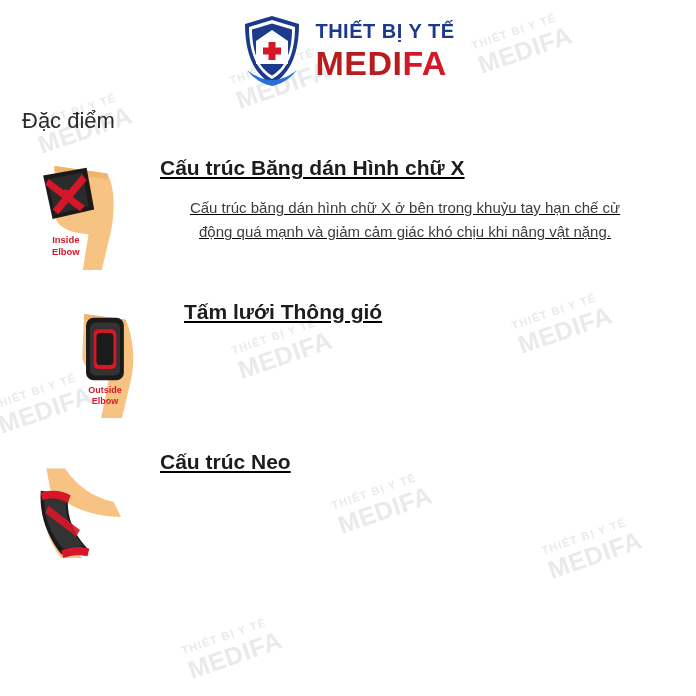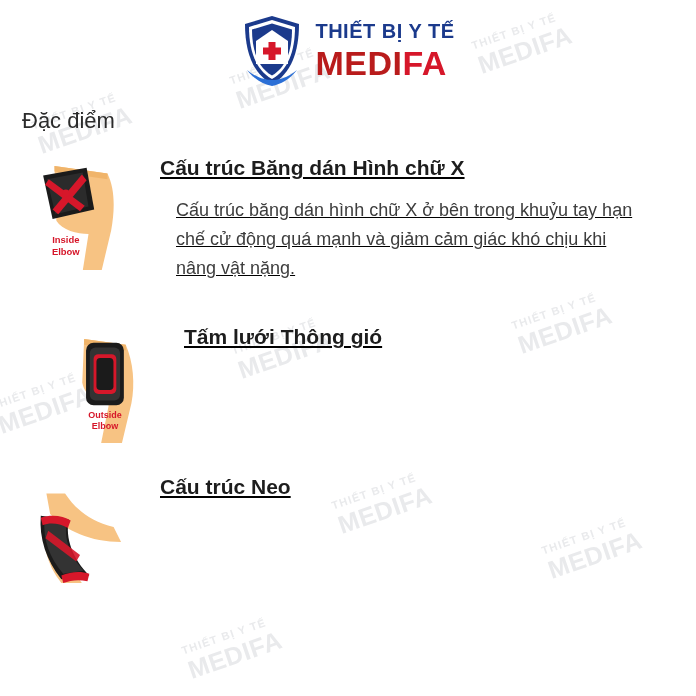--- a/index.html
+++ b/index.html
@@ -117,24 +117,25 @@
     padding-right: 46px;
     text-decoration: underline;
   }
   .ftitle {
     font-size: 21px;
     font-weight: bold;
     color: #1d1d1d;
     margin: 0 0 10px 0;
   }
   .fbody {
-    font-size: 18px;
+    font-size: 15px;
     line-height: 1.62;
     color: #3d3d3d;
     margin: 16px;
+    text-align: center;
   }
   .feature-2 .fig { padding-top: 10px; margin-left: 24px; }
   .feature-3 .fig { padding-top: 14px; }
 </style>
 </head>
 <body>
 
 <div class="watermark-layer">
   <div class="wm" style="left:30px; top:120px;">
     <span class="wm-small">THIẾT BỊ Y TẾ</span>

